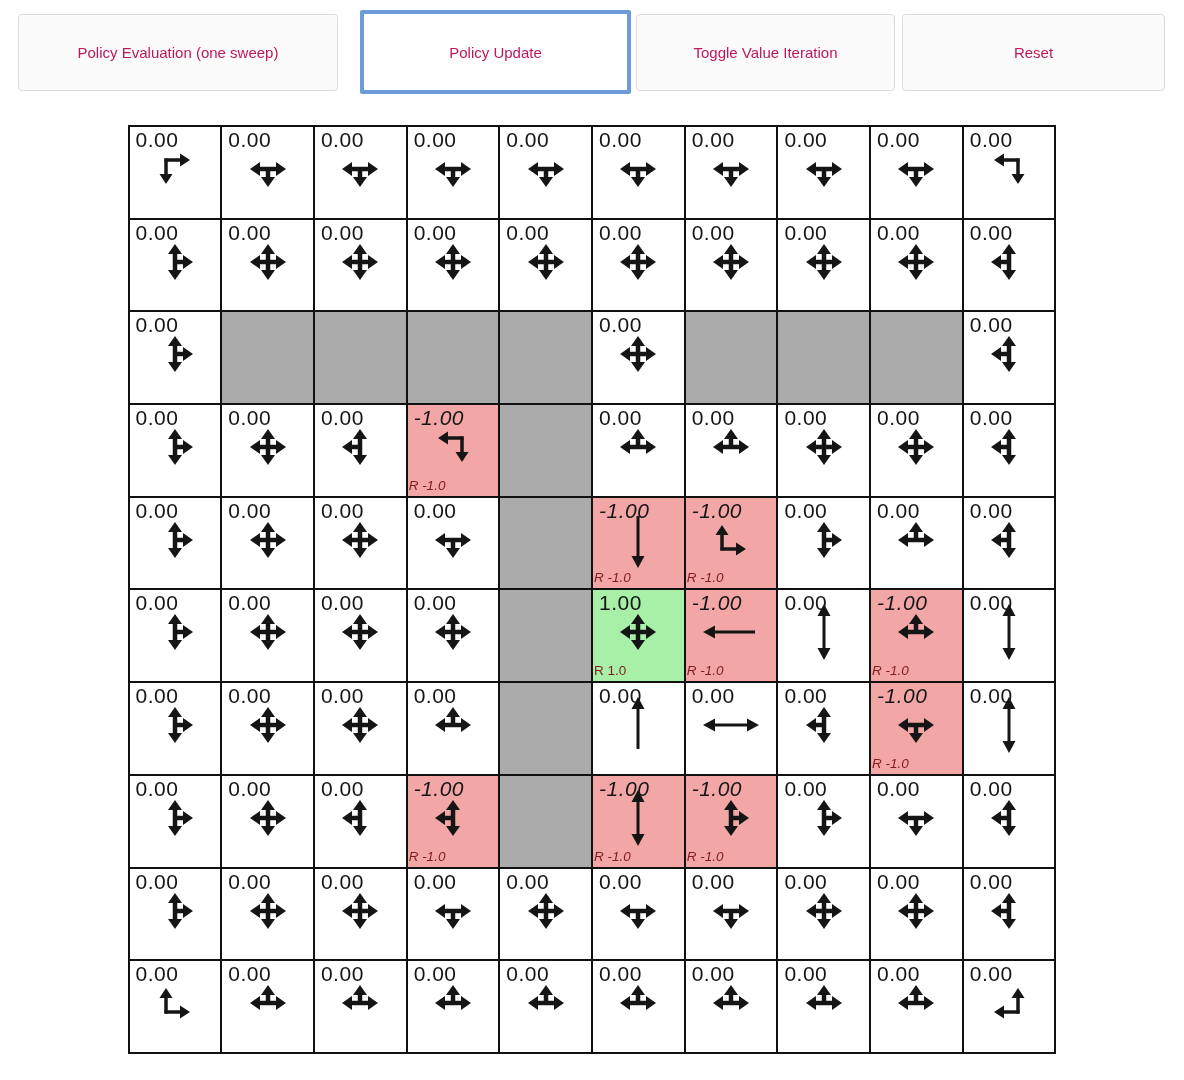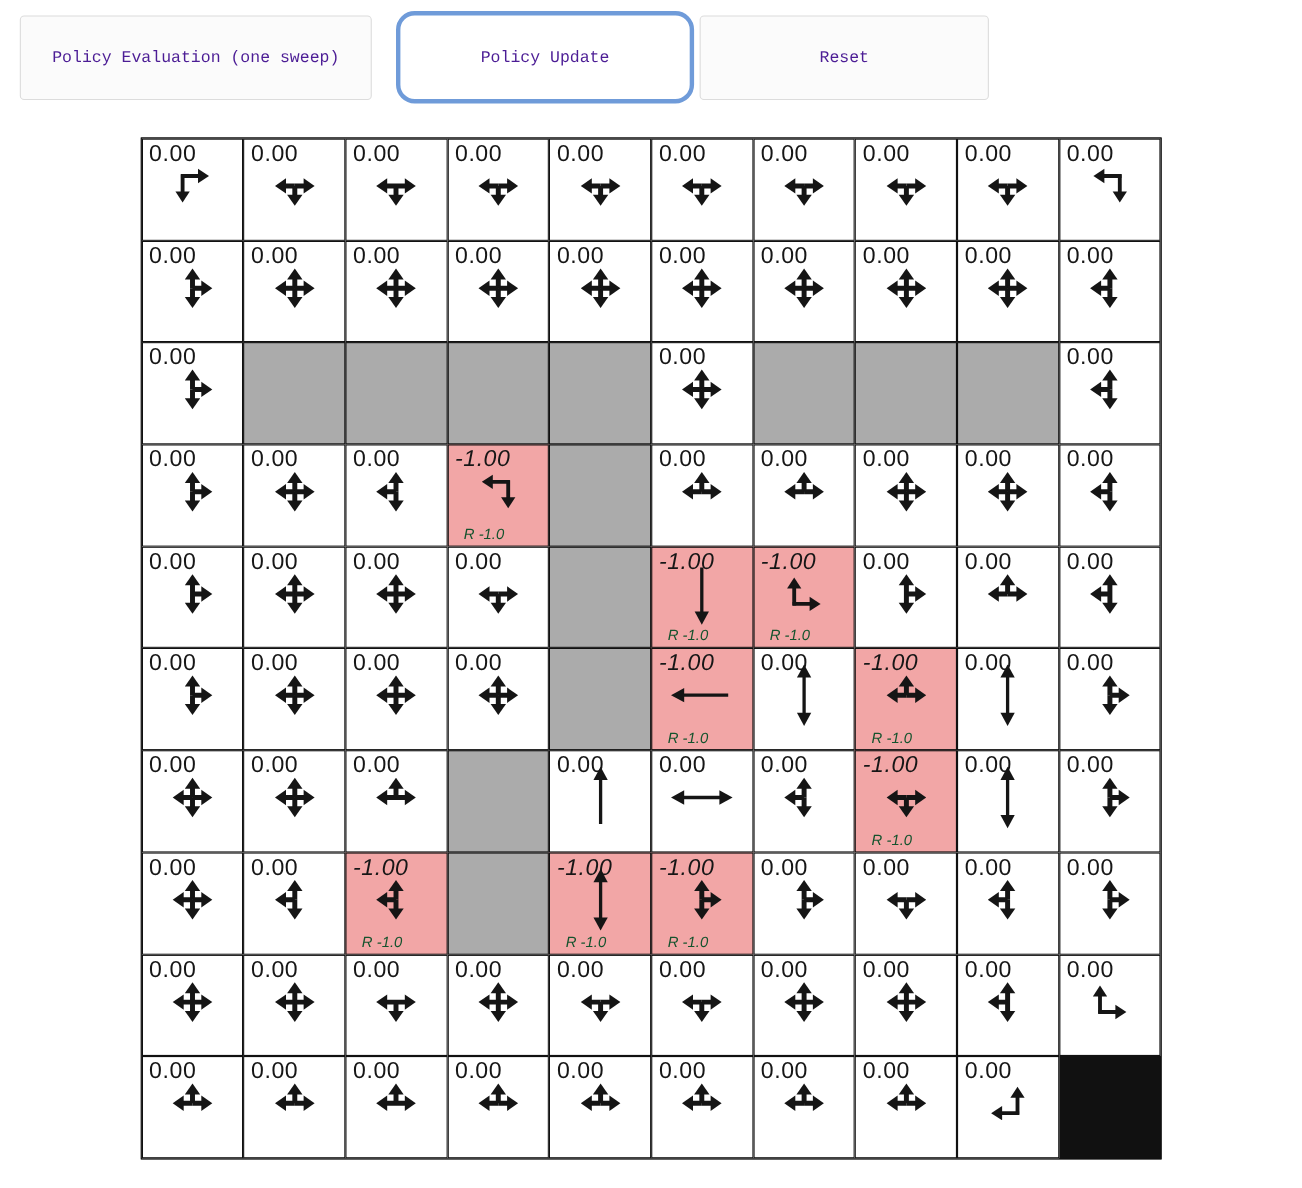--- a/index.html
+++ b/index.html
@@ -1,47 +1,48 @@
 <!DOCTYPE html>
 <html><head>
 <meta charset="utf-8">
 <style>
   html,body{margin:0;padding:0;background:#ffffff;font-family:"Liberation Sans",sans-serif;}
   .page{width:1184px;height:1080px;position:relative;overflow:hidden;}
 
   
   .toolbar{display:flex;align-items:center;padding:12px 18px 0 18px;height:92px;box-sizing:border-box;}
   .btn{height:77px;background:#fbfbfb;border:1px solid #dcdcdc;border-radius:4px;
-       font-family:Liberation Mono, monospace;font-size:15px;color:#4c1d95;
+       font-family:Liberation Sans, sans-serif;font-size:15px;color:#be185d;
        display:flex;align-items:center;justify-content:center;cursor:pointer;box-sizing:border-box;}
-  .btn.selected{height:84px;background:#ffffff;border:4px solid #6f9bd9;border-radius:17px;}
+  .btn.selected{height:84px;background:#ffffff;border:4px solid #6f9bd9;border-radius:2px;}
   .btn-1{width:320px;margin-right:22px;}
   .btn-2{width:271px;margin-right:5px;}
   .btn-3{width:259px;margin-right:7px;}
   .btn-4{width:263px;}
 
   
   .grid-wrap{margin-top:33px;display:flex;justify-content:center;}
   .grid{display:grid;grid-template-columns:repeat(10,92.7px);grid-auto-rows:92.7px;
         border:1px solid #111;background:#111;text-align:center;}
   .cell{background:#ffffff;border:1px solid #111;position:relative;box-sizing:border-box;overflow:hidden;}
   .cell.wall{background:#ababab;}
   .cell.bg-red{background:#f2a6a6;font-style:italic;}
   .cell.bg-green{background:#a8f0a8;}
   .val{position:absolute;top:1px;left:6px;font-size:21px;color:#161616;letter-spacing:0.5px;}
-  .rew{position:absolute;bottom:3px;left:14px;font-size:13.5px;color:#14532d;}
+  .rew{position:absolute;bottom:3px;left:1px;font-size:13.5px;color:#7f1d1d;}
   .arrow{position:absolute;left:50%;top:10px;transform:translateX(-50%);width:64px;height:64px;}
 </style>
 </head>
 <body>
 
 <div class="page">
   <div class="toolbar">
     <button class="btn btn-1">Policy Evaluation (one sweep)</button>
     <button class="btn btn-2 selected">Policy Update</button>
+    <button class="btn btn-3">Toggle Value Iteration</button>
     <button class="btn btn-4">Reset</button>
   </div>
 
   <div class="grid-wrap">
     <div class="grid">
         <div class="cell">
           <div class="val">0.00</div>
           <svg viewBox="0 0 64 64" class="arrow">
             <line x1="23" y1="21.5" x2="23" y2="38" stroke="#151515" stroke-width="3.5"></line>
             <polygon points="23,47 16.5,37 29.5,37" fill="#151515"></polygon>
@@ -563,20 +564,34 @@
             <polygon points="32,14 39,24 25,24" fill="#151515"></polygon>
             <line x1="32" y1="32" x2="32" y2="41" stroke="#151515" stroke-width="4.5"></line>
             <polygon points="32,50 25,40 39,40" fill="#151515"></polygon>
             <line x1="32" y1="32" x2="23" y2="32" stroke="#151515" stroke-width="4.5"></line>
             <polygon points="14,32 24,25 24,39" fill="#151515"></polygon>
             <line x1="32" y1="32" x2="41" y2="32" stroke="#151515" stroke-width="4.5"></line>
             <polygon points="50,32 40,39 40,25" fill="#151515"></polygon>
           </svg>
         </div>
         <div class="cell wall"></div>
+        <div class="cell bg-green">
+          <div class="val">1.00</div>
+          <svg viewBox="0 0 64 64" class="arrow">
+            <line x1="32" y1="32" x2="32" y2="23" stroke="#151515" stroke-width="4.5"></line>
+            <polygon points="32,14 39,24 25,24" fill="#151515"></polygon>
+            <line x1="32" y1="32" x2="32" y2="41" stroke="#151515" stroke-width="4.5"></line>
+            <polygon points="32,50 25,40 39,40" fill="#151515"></polygon>
+            <line x1="32" y1="32" x2="23" y2="32" stroke="#151515" stroke-width="4.5"></line>
+            <polygon points="14,32 24,25 24,39" fill="#151515"></polygon>
+            <line x1="32" y1="32" x2="41" y2="32" stroke="#151515" stroke-width="4.5"></line>
+            <polygon points="50,32 40,39 40,25" fill="#151515"></polygon>
+          </svg>
+          <div class="rew">R 1.0</div>
+        </div>
         <div class="cell bg-red">
           <div class="val">-1.00</div>
           <svg viewBox="0 0 64 64" class="arrow">
             <line x1="56" y1="32" x2="15" y2="32" stroke="#151515" stroke-width="3"></line>
             <polygon points="4,32 16,25.5 16,38.5" fill="#151515"></polygon>
           </svg>
           <div class="rew">R -1.0</div>
         </div>
         <div class="cell">
           <div class="val">0.00</div>

